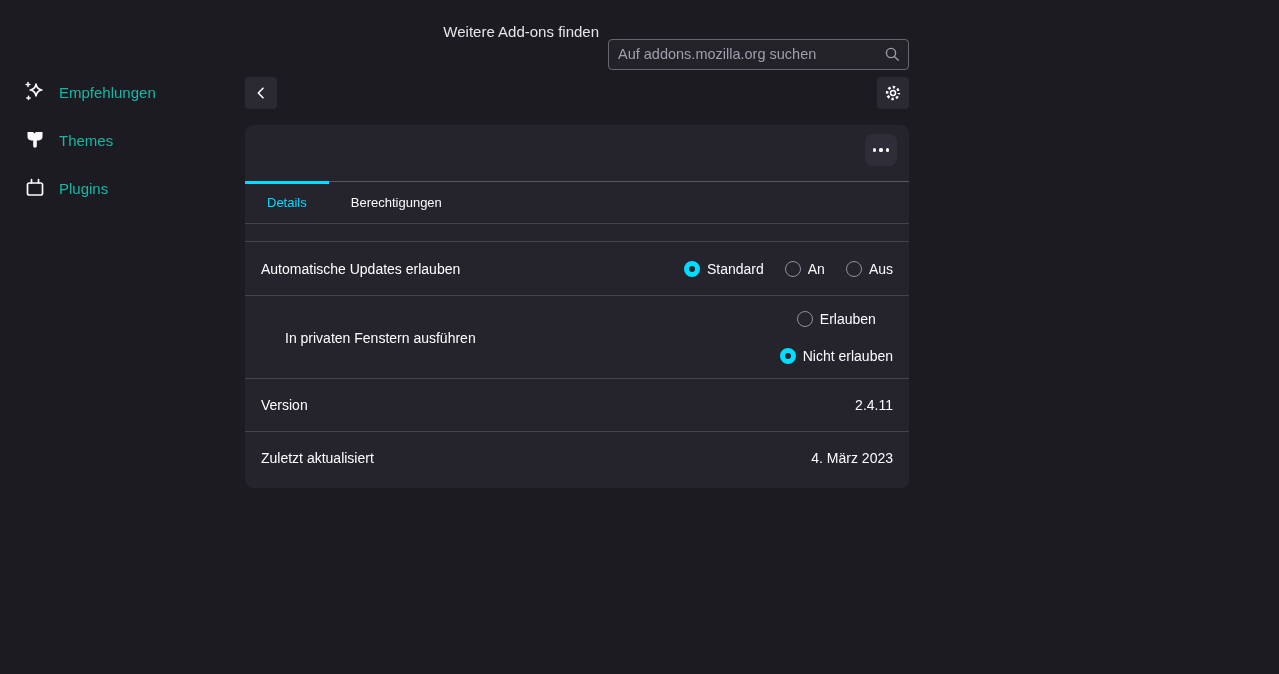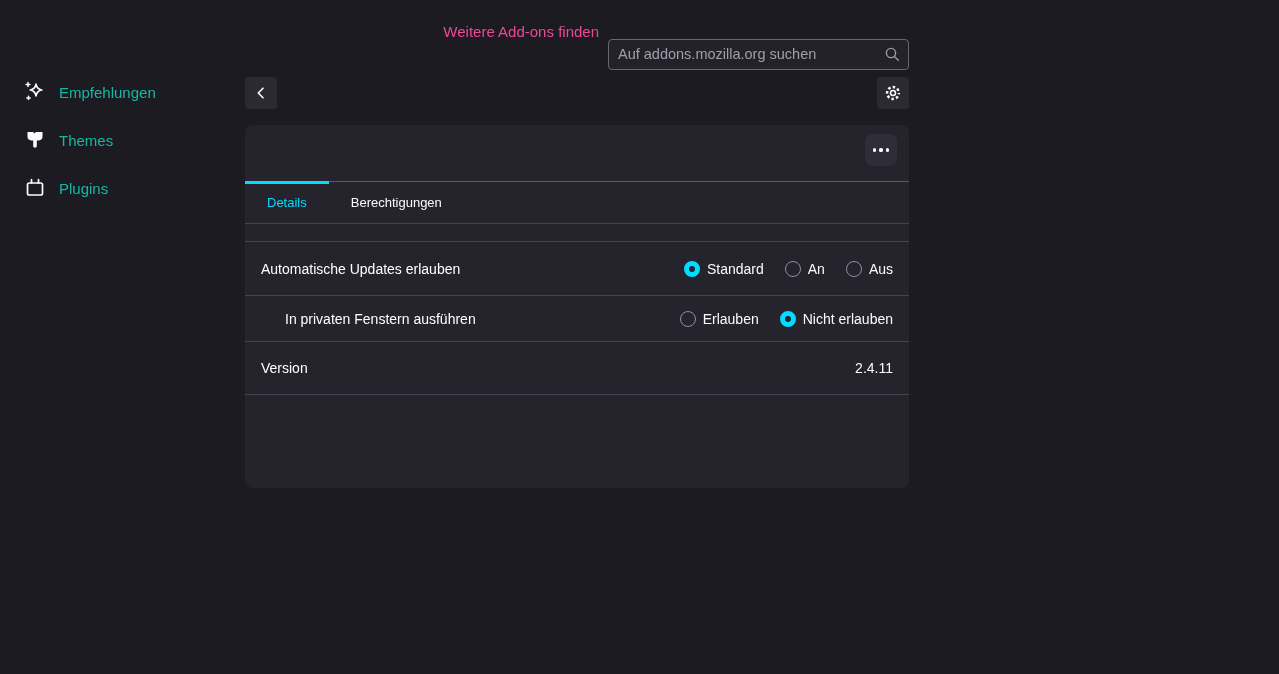--- a/index.html
+++ b/index.html
@@ -10,21 +10,21 @@
     color:#fbfbfe;
     position:relative;
     overflow:hidden;
   }
 
   
   .topbar {
     position:absolute; top:15px; left:0; width:909px; height:32px;
     display:flex; justify-content:flex-end; align-items:center; gap:9px;
   }
-  .search-label { font-size:15px; color:#ec4899; white-space:nowrap; }
+  .search-label { font-size:15px; color:#e5e5e5; white-space:nowrap; }
   .search-box { position:relative; width:301px; height:31px;margin-top:46px; }
   .search-box input {
     width:100%; height:100%;
     background:#232229;
     border:1px solid #68676f;
     border-radius:4px;
     color:#fbfbfe;
     font-family:"Liberation Sans", sans-serif;
     font-size:14.5px;
     padding:0 32px 0 9px;
@@ -204,32 +204,36 @@
       <label class="radio-option">
         <i class="radio off"></i>
         <span>Aus</span>
       </label>
     </div>
   </div>
 
   <div class="row-block">
     <div class="block-top">
       <span class="row-label">In privaten Fenstern ausführen</span>
-      <div class="radio-group" style="">
+      <div class="radio-group" style="flex-direction:column;">
         <label class="radio-option">
           <i class="radio off"></i>
           <span>Erlauben</span>
         </label>
         <label class="radio-option">
           <i class="radio on"></i>
           <span>Nicht erlauben</span>
         </label>
       </div>
     </div>
   </div>
 
   <div class="row h53">
     <span class="row-label">Version</span>
     <span class="row-value">2.4.11</span>
   </div>
 
+  <div class="row last">
+    <span class="row-label">Zuletzt aktualisiert</span>
+    <span class="row-value">4. März 2023</span>
+  </div>
 
 </section>
 
 </body></html>

